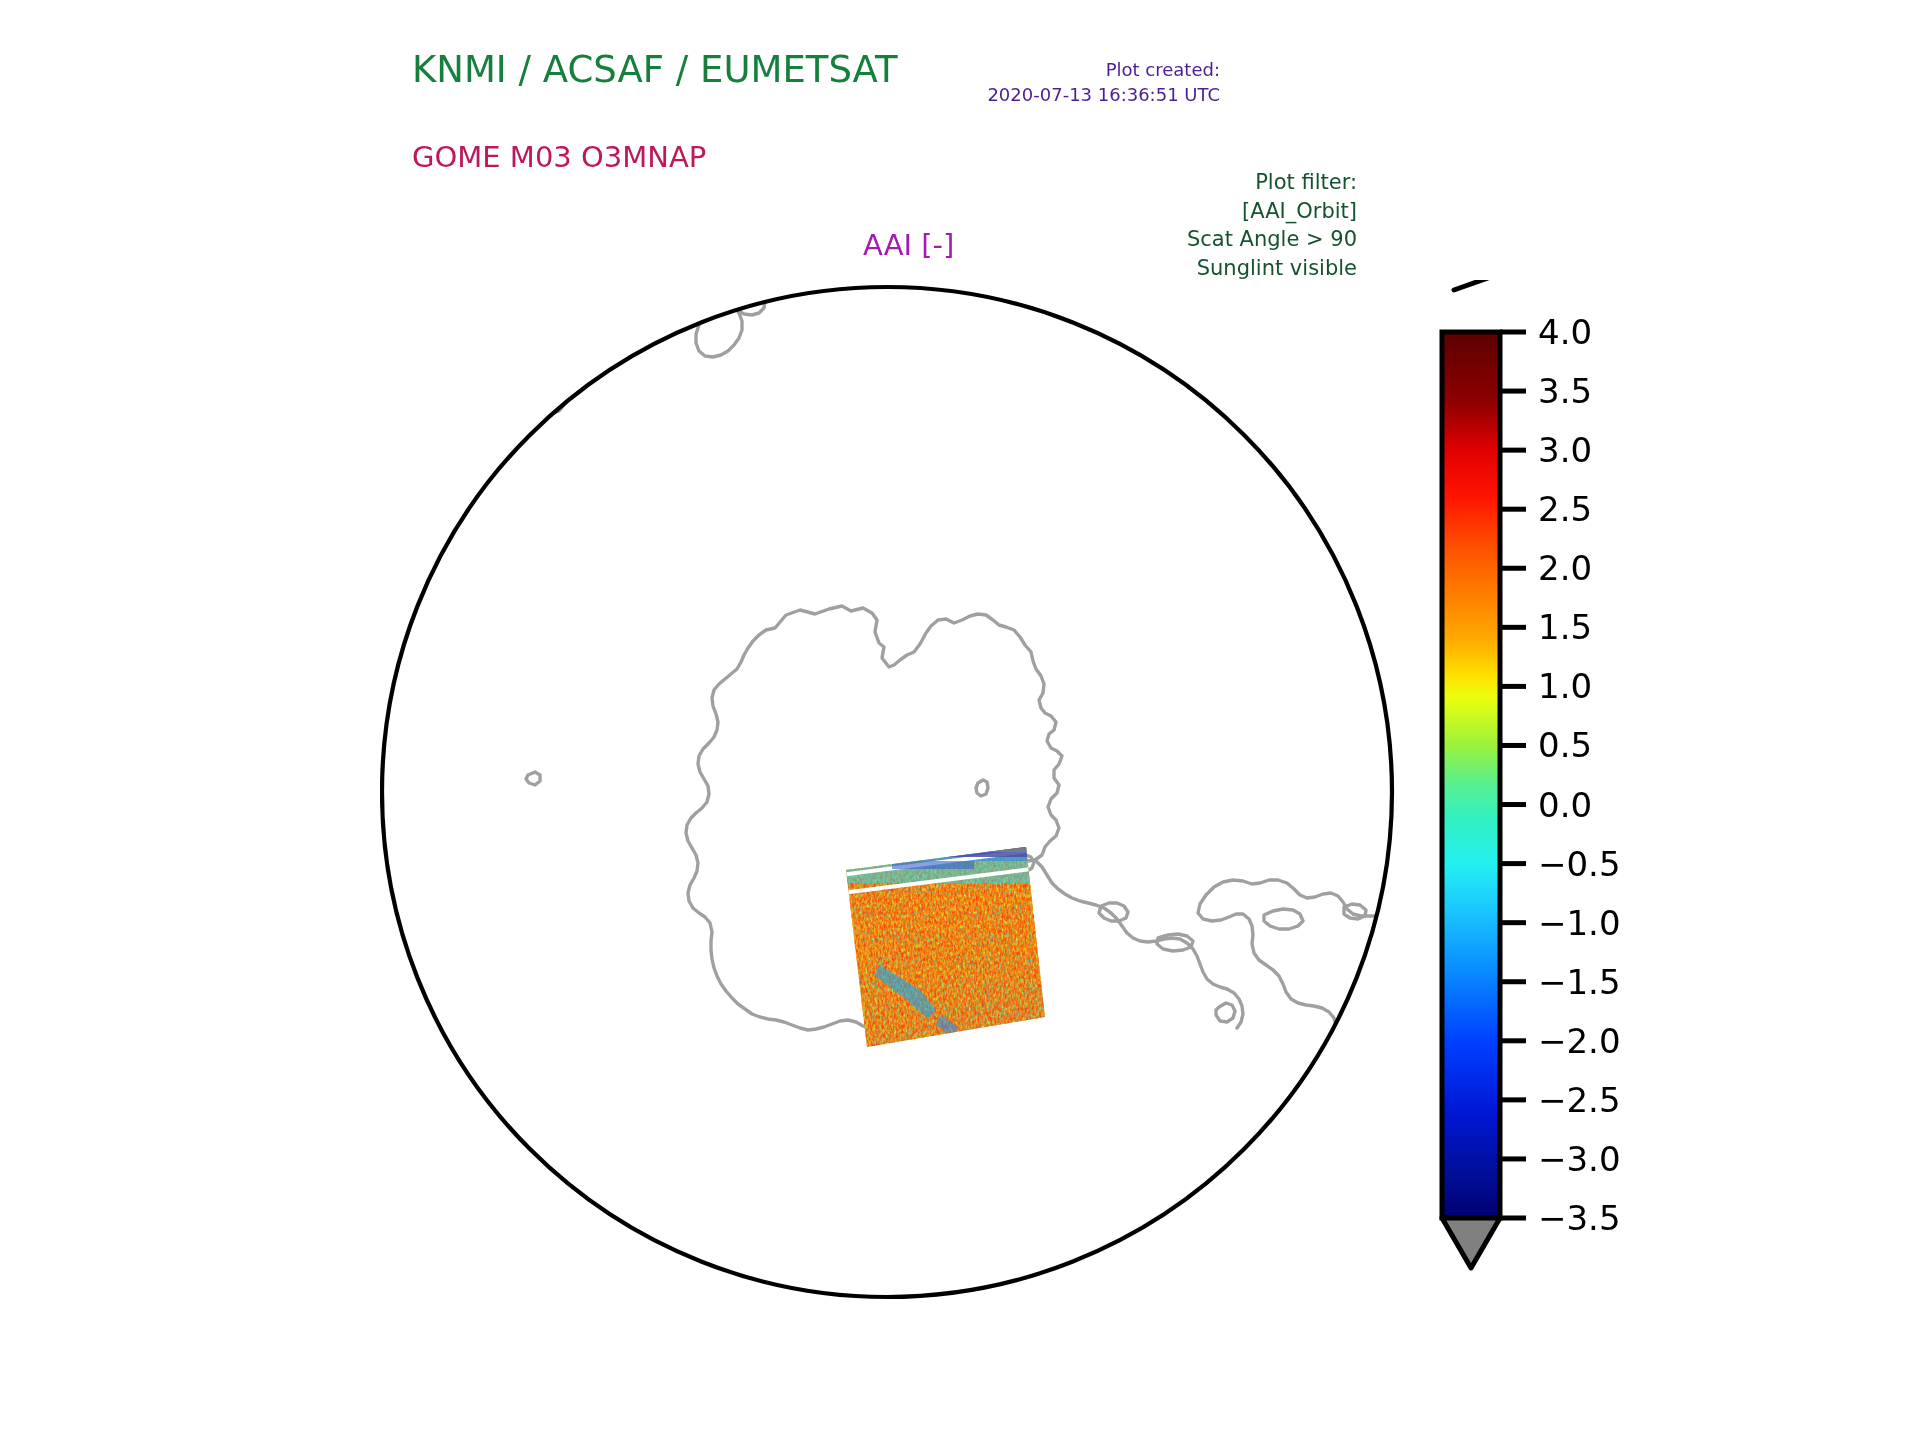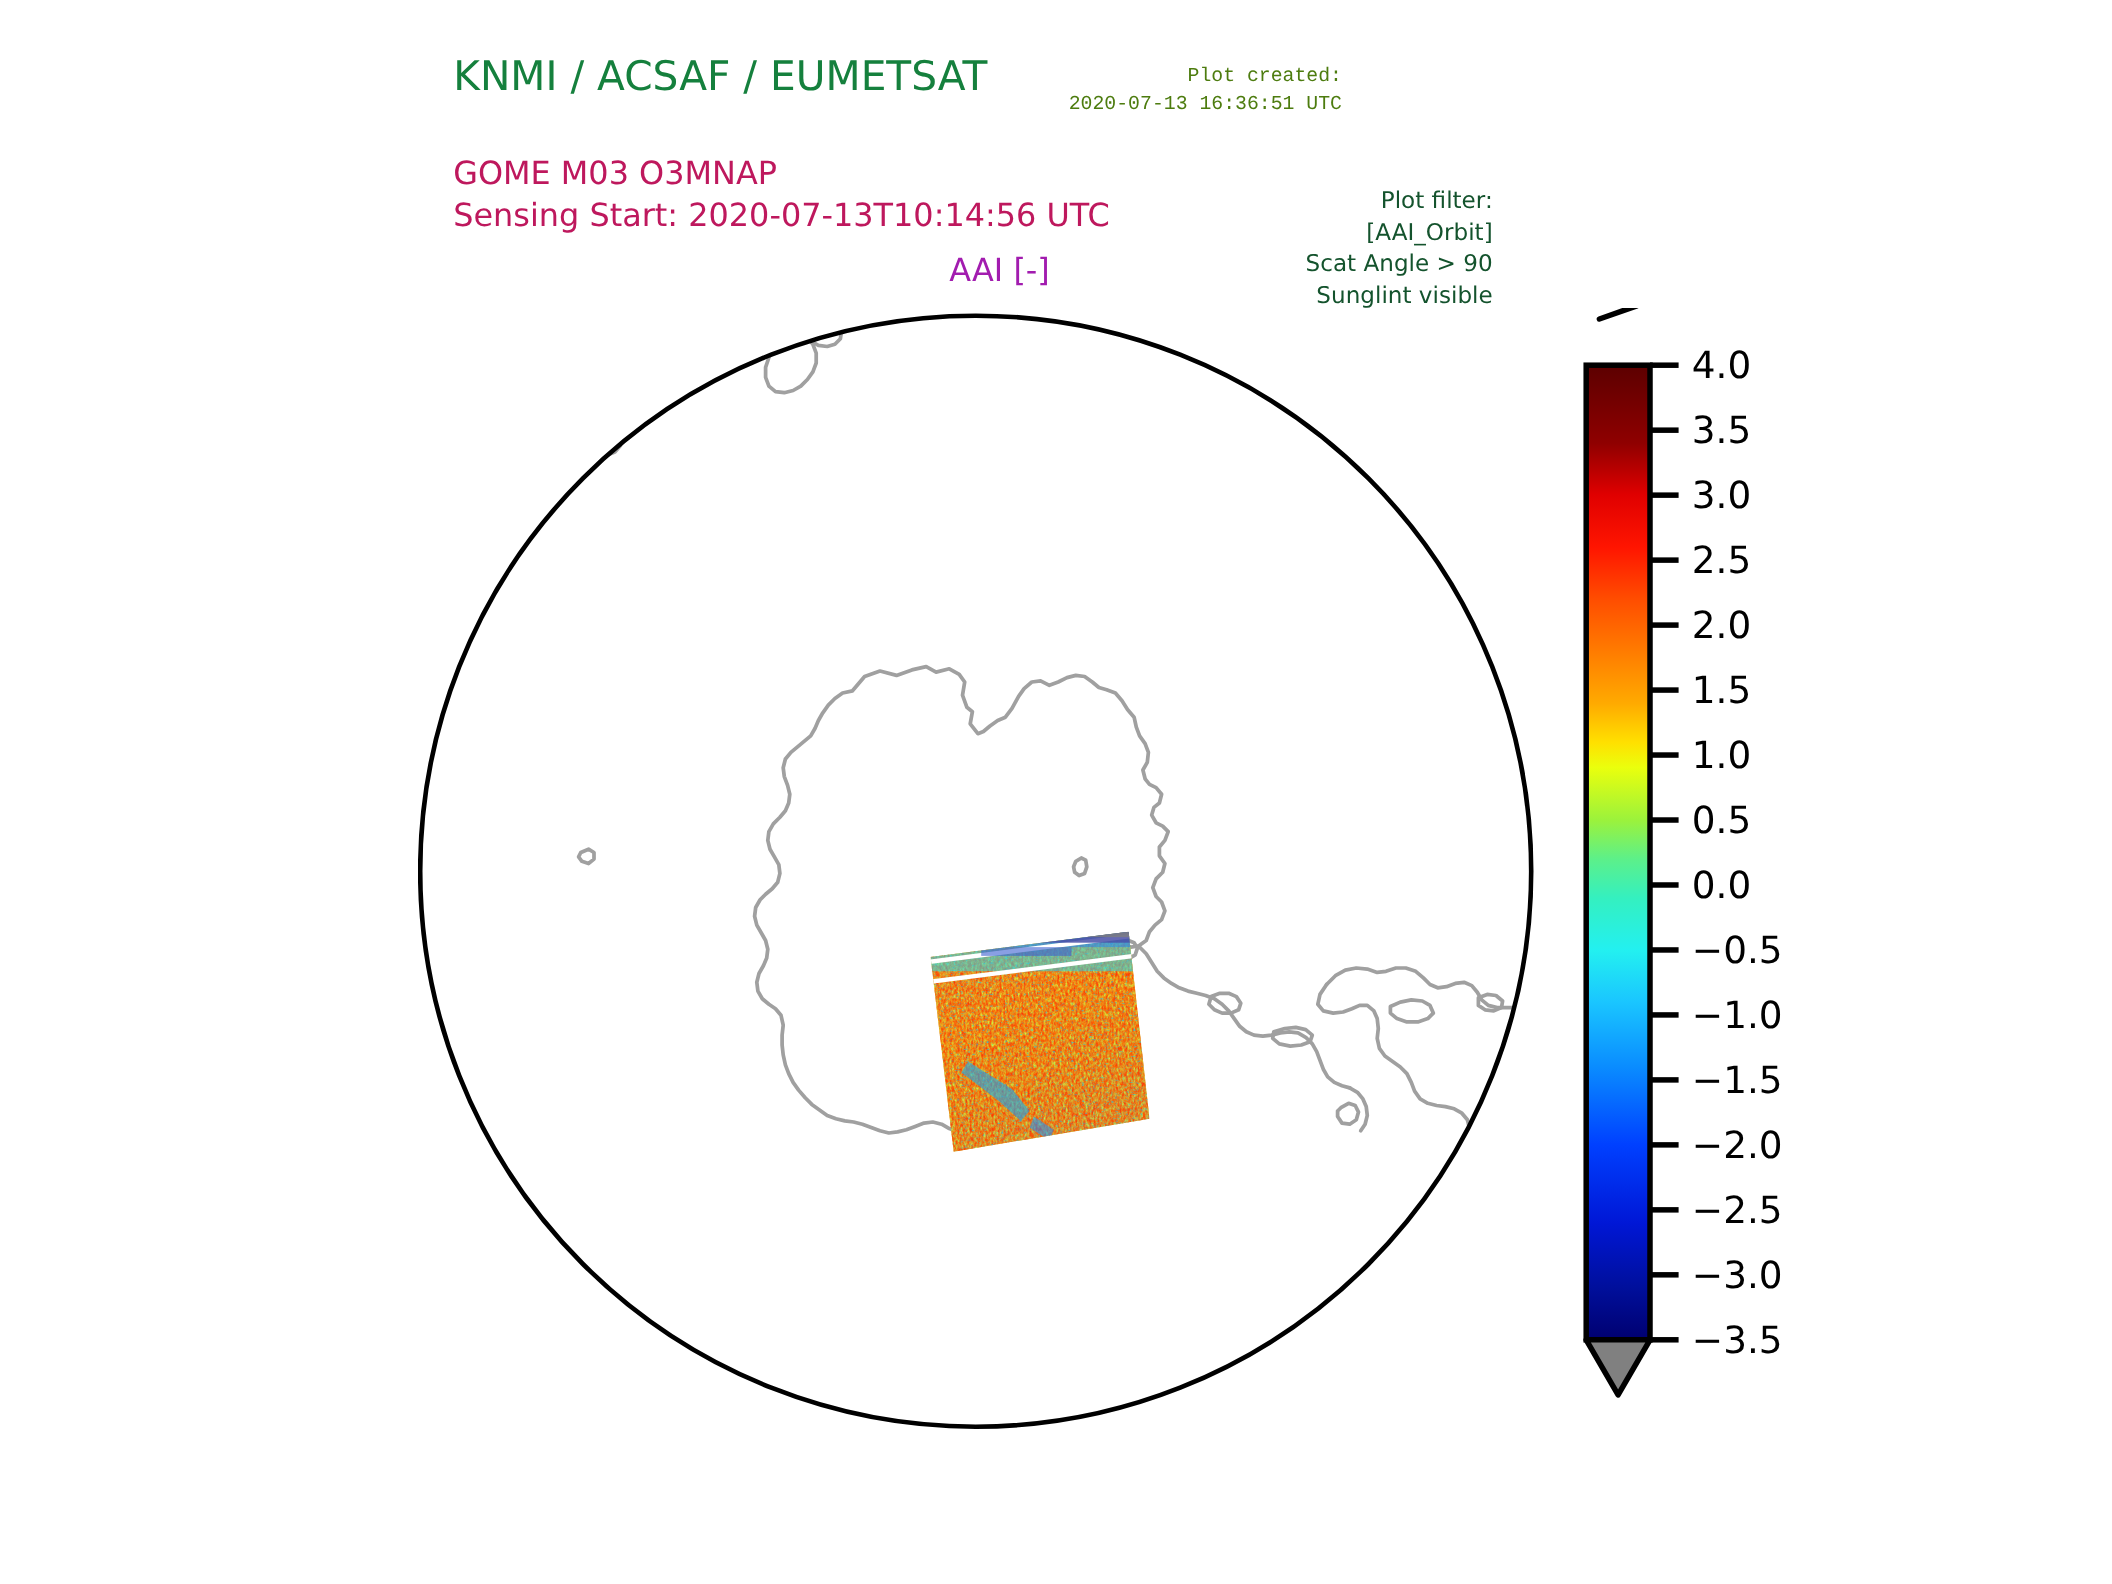--- a/index.html
+++ b/index.html
@@ -25,24 +25,23 @@
     letter-spacing: 0px;
     white-space: nowrap;
   }
 
   #plot-created-block {
     position: absolute;
     right: 700px;
     top: 58px;
     text-align: right;
     font-size: 18px;
-    color: #4d7c0f;
+    color: #4c1d95;
     line-height: 1.38;
     white-space: nowrap;
-    font-family: Liberation Mono, monospace;
   }
 
   #dataset-block {
     position: absolute;
     left: 412px;
     top: 138px;
     font-size: 29px;
     color: #be185d;
     line-height: 1.32;
     white-space: nowrap;
@@ -100,21 +99,20 @@
 
 <div id="org-title">KNMI / ACSAF / EUMETSAT</div>
 
 <div id="plot-created-block">
   <div>Plot created:</div>
   <div>2020-07-13 16:36:51 UTC</div>
 </div>
 
 <div id="dataset-block">
   <div>GOME M03 O3MNAP</div>
-  <div>Sensing Start: 2020-07-13T10:14:56 UTC</div>
 </div>
 
 <div id="variable-title">AAI [-]</div>
 
 <div id="plot-filter-block">
   <div>Plot filter:</div>
   <div>[AAI_Orbit]</div>
   <div>Scat Angle &gt; 90</div>
   <div>Sunglint visible</div>
 </div>

